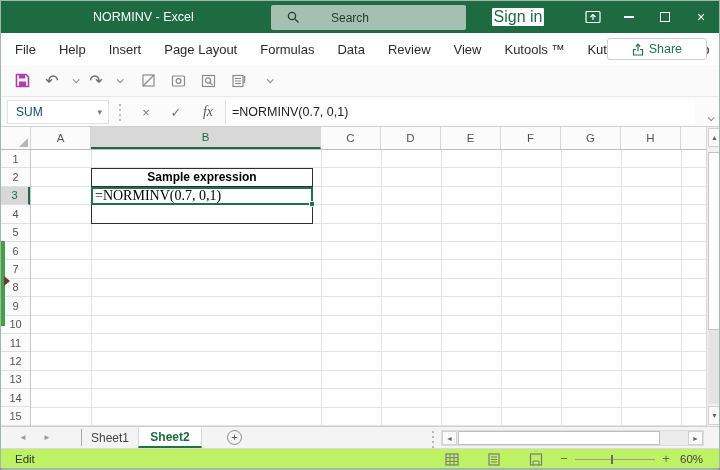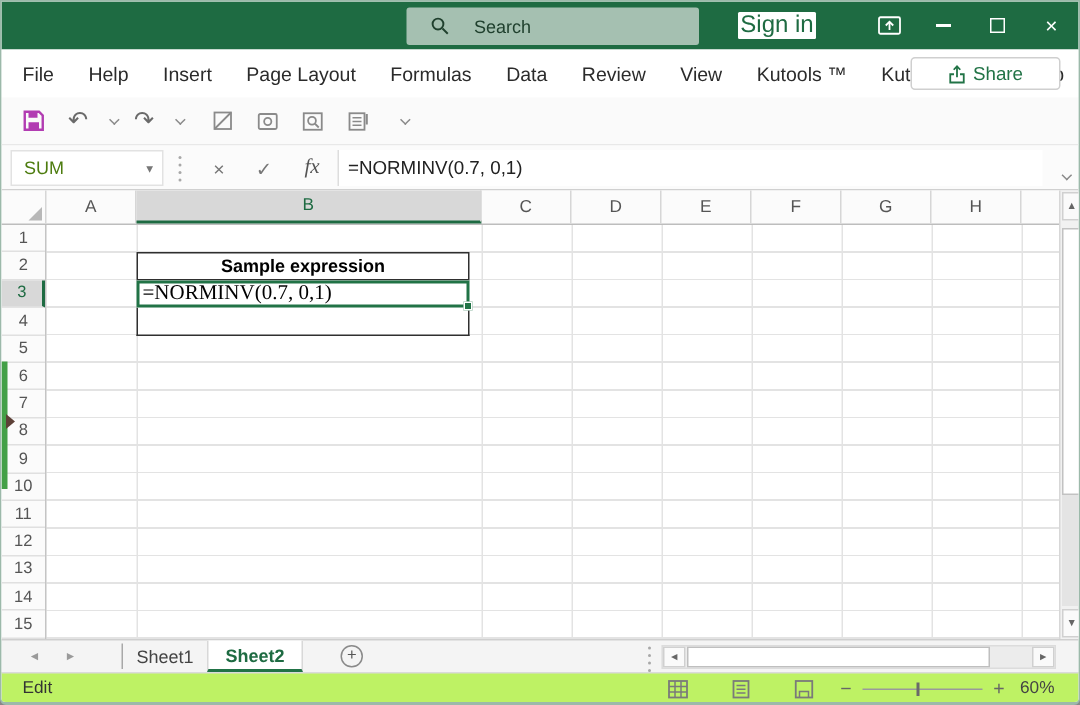--- a/index.html
+++ b/index.html
@@ -7,21 +7,21 @@
   #window {
     position:relative; width:720px; height:470px; background:#fff; overflow:hidden;
     border:1px solid #9cb9aa; border-bottom:2px solid #9cb9aa; border-radius:0 0 4px 4px;
   }
 
   
   .title-bar { position:absolute; left:0; top:0; width:100%; height:32px; background:#1e6b42; }
   .title-text { position:absolute; left:92px; top:0; line-height:32px; color:#fff; font-size:12.5px; }
   .search-box { position:absolute; left:270px; top:4px; width:195px; height:25px; background:#a5c0b1; border-radius:2px; display:flex; align-items:center; cursor:pointer; }
   .search-box svg { margin-left:16px; }
-  .search-text { margin-left:16px; color:#20402e; font-size:12px; }
+  .search-text { margin-left:31px; color:#20402e; font-size:12px; }
   .signin-btn { position:absolute; left:491px; top:7px; width:52px; height:18px; background:#fff; border-radius:1px; color:#1e6b42; font-size:16px; text-align:center; line-height:18px; cursor:pointer; }
   .win-ctrls { position:absolute; right:0; top:0; height:32px; display:flex; }
   .win-btn { width:36px; height:32px; display:flex; align-items:center; justify-content:center; color:#fff; cursor:pointer; }
   .min-glyph { width:10px; height:2px; background:#fff; }
   .max-glyph { width:10px; height:10px; border:1.5px solid #fff; }
   .close-glyph { font-size:14px; line-height:1; }
 
   
   .menu-bar { position:absolute; left:0; top:32px; width:100%; height:32px; background:#fff; display:flex; align-items:center; padding-left:14px; gap:23px; }
   .menu-tab { font-size:13px; color:#2b2b2b; white-space:nowrap; cursor:pointer; }
@@ -31,21 +31,21 @@
   
   .qat-bar { position:absolute; left:0; top:64px; width:100%; height:32px; background:#fafafa; border-bottom:1px solid #e8e8e8; display:flex; align-items:center; padding-left:10px; }
   .qat-item { display:flex; align-items:center; justify-content:center; height:24px; min-width:22px; cursor:pointer; color:#6a6a6a; }
   .qat-glyph { font-size:16px; line-height:1; color:#6a6a6a; }
   .caret { display:inline-block; width:5px; height:5px; border-right:1.5px solid #8a8a8a; border-bottom:1.5px solid #8a8a8a; transform:rotate(45deg) translateY(-1px); margin-left:3px; }
   .qat-sep { width:8px; }
 
   
   .formula-bar { position:absolute; left:0; top:96px; width:100%; height:30px; background:#fbfbfb; border-bottom:1px solid #d0d0d0; }
   .name-box { position:absolute; left:6px; top:3px; width:102px; height:24px; background:#fff; border:1px solid #e2e2e2; display:flex; align-items:center; cursor:pointer; }
-  .name-box-value { margin-left:8px; font-size:12px; color:#4d7c0f; flex:1; }
+  .name-box-value { margin-left:8px; font-size:12px; color:#0c4a6e; flex:1; }
   .name-box .dd { margin-right:6px; color:#777; font-size:9px; }
   .vdots { position:absolute; width:2px; height:2px; border-radius:50%; background:#a8a8a8; box-shadow:0 5px 0 #a8a8a8, 0 10px 0 #a8a8a8, 0 15px 0 #a8a8a8; }
   .fb-dots { left:118px; top:7px; }
   .fb-btn { position:absolute; top:3px; height:24px; width:26px; display:flex; align-items:center; justify-content:center; color:#777; font-size:13px; cursor:pointer; }
   .fb-cancel { left:132px; }
   .fb-check  { left:162px; }
   .fb-fx     { left:194px; font-family:"Liberation Serif", serif; font-style:italic; color:#555; font-size:14px; }
   .fb-divider { position:absolute; left:224px; top:3px; width:1px; height:24px; background:#ddd; }
   .formula-input { position:absolute; left:225px; top:3px; right:24px; height:24px; background:#fff; display:flex; align-items:center; padding-left:6px; font-size:12.5px; color:#222; cursor:text; }
   .fb-expand { position:absolute; right:6px; top:10px; cursor:pointer; }
@@ -103,20 +103,21 @@
   .zoom-thumb { position:absolute; left:36px; top:-4px; width:2px; height:9px; background:#6a6a6a; cursor:grab; }
   .zoom-plus { position:absolute; left:657px; top:0; width:16px; line-height:20px; text-align:center; color:#666; font-size:13px; cursor:pointer; }
   .zoom-pct { position:absolute; left:679px; top:0; line-height:20px; font-size:11.5px; color:#444; cursor:pointer; }
 </style>
 </head>
 <body>
 
 <div id="window">
 
   <div class="title-bar">
+    <div class="title-text">NORMINV - Excel</div>
     <div class="search-box">
       <svg width="13" height="13" viewBox="0 0 13 13">
         <circle cx="5" cy="5" r="3.6" fill="none" stroke="#20402e" stroke-width="1.3"></circle>
         <line x1="8" y1="8" x2="11.5" y2="11.5" stroke="#20402e" stroke-width="1.3"></line>
       </svg>
       <span class="search-text">Search</span>
     </div>
     <div class="signin-btn">Sign in</div>
     <div class="win-ctrls">
       <div class="win-btn">

